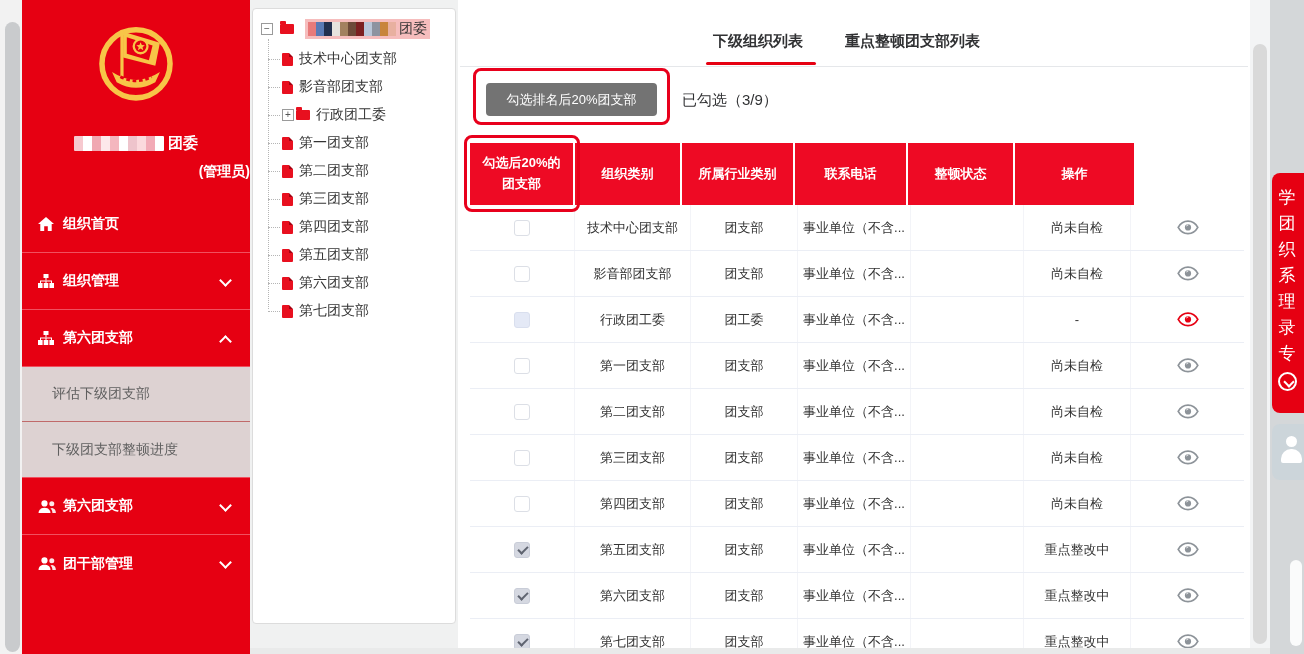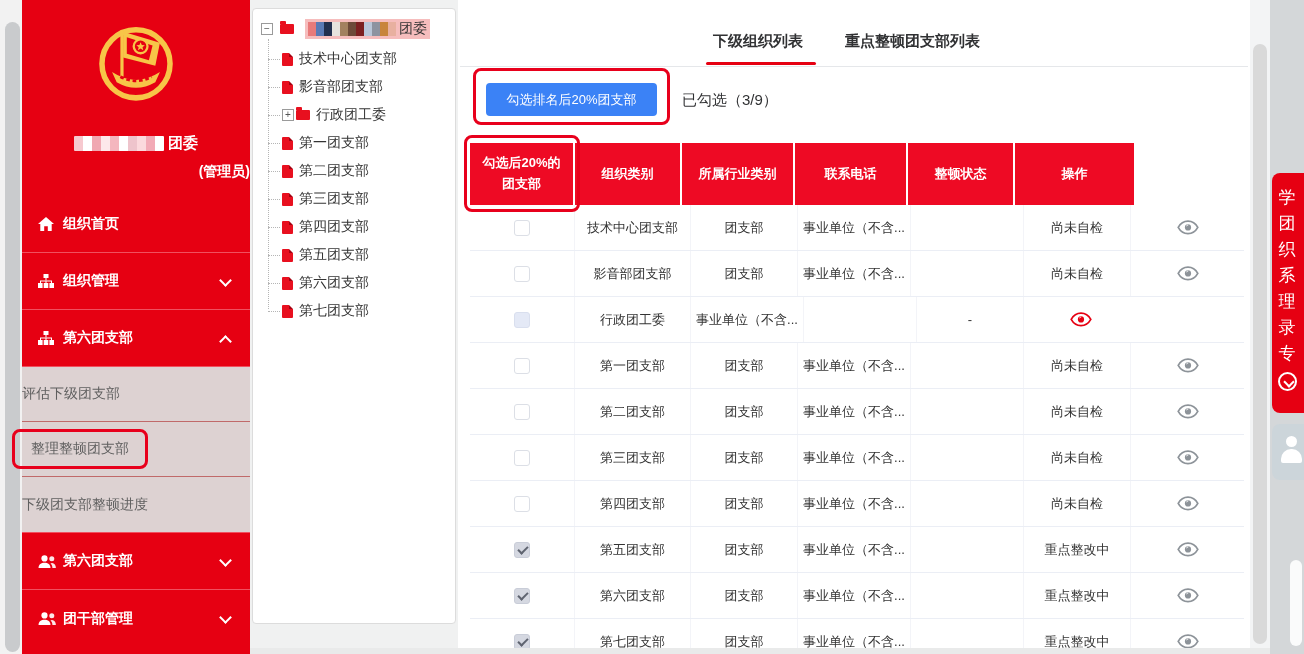--- a/index.html
+++ b/index.html
@@ -21,21 +21,21 @@
   #org-role { left:0; top:163px; width:228px; text-align:right; font-size:14px; font-weight:bold; }
   #sidebar-menu { left:0; top:196px; width:228px; }
   .sb-item { height:57px; display:flex; align-items:center; padding-left:16px; position:relative; border-bottom:1px solid #f0505f; cursor:pointer; }
   .sb-item:last-child { border-bottom:none;text-align:center; }
   .sb-ico { width:18px; margin-right:7px; display:inline-flex; }
   .sb-label { font-size:14px; font-weight:bold; }
   .chev { position:absolute; right:20px; width:9px; height:9px; border-right:2px solid #fff; border-bottom:2px solid #fff; }
   .chev.down { transform:rotate(45deg); top:23px; }
   .chev.up { transform:rotate(-135deg); top:27px; }
   .sb-sub { background:#ddd2d2; border-bottom:1px solid #f0505f; }
-  .sb-subitem { height:55px; display:flex; align-items:center; border-bottom:1px solid #c06a6a; color:#5f5f5f; cursor:pointer; }
+  .sb-subitem { height:55px; display:flex; align-items:center; padding-left:30px; border-bottom:1px solid #c06a6a; color:#5f5f5f; cursor:pointer; }
   .sb-subitem:last-child { border-bottom:none; }
   .sb-subitem .sub-label { font-size:14px; }
   .sb-subitem .sub-label.annotated { border:3px solid #e8001c; border-radius:8px; padding:8px 16px; margin-left:-10px; }
 
   
   #tree-col { left:250px; top:0; width:208px; height:654px; background:#f0f1f1; }
   #tree-card { left:252px; top:8px; width:204px; height:616px; background:#fff; border:1px solid #dcdcdc; border-radius:4px; overflow:hidden; }
   #tree-vline { position:absolute; left:15px; top:30px; height:270px; border-left:1px dotted #b5b5b5; }
   .tbox { display:inline-block; width:12px; height:12px; border:1px solid #9a9a9a; background:#fff; font-size:10px; line-height:10px; text-align:center; color:#555; flex:none; }
   .tree-root { position:absolute; left:8px; top:10px; display:flex; align-items:center; gap:5px; cursor:pointer; }
@@ -49,21 +49,21 @@
   .pageico::after { content:''; position:absolute; top:0; right:0; border-bottom:4px solid #a50010; border-right:4px solid #fff; }
   .folderico { position:relative; width:14px; height:10px; background:#e8101f; border-radius:1px; margin:0 6px 0 2px; flex:none; }
   .folderico::before { content:''; position:absolute; top:-3px; left:0; width:6px; height:3px; background:#e8101f; border-radius:1px 1px 0 0; }
 
   
   #main { left:460px; top:15px; width:790px; height:654px; background:#fff; }
   #tabs-border { left:0; top:51px; width:788px; height:1px; background:#e5e7ea; }
   .tab { position:absolute; top:17px; font-size:15px; font-weight:600; color:#303133; cursor:pointer; white-space:nowrap; }
   #tab-underline { left:246px; top:47px; width:110px; height:3px; background:#e60012; border-radius:2px; }
   #btn-annot { left:13px; top:53px; width:197px; height:57px; border:3px solid #e8001c; border-radius:8px; pointer-events:none; }
-  #select-btn { left:26px; top:68px; width:171px; height:33px; background:#3b82f6; color:#fff; font-size:13px; border:none; border-radius:4px; cursor:pointer; font-family:inherit; }
+  #select-btn { left:26px; top:68px; width:171px; height:33px; background:#737373; color:#fff; font-size:13px; border:none; border-radius:4px; cursor:pointer; font-family:inherit; }
   #selected-count { left:222px; top:76px; font-size:15px; color:#303133; }
 
   
   #org-table { left:10px; top:128px; width:774px; }
   #thead { display:flex; }
   .th { background:#ee0a24; color:#fff; font-size:13px; font-weight:bold; height:62px; display:flex; align-items:center; justify-content:center; text-align:center; border-right:2px solid #fff; padding:0 10px; line-height:1.6; }
   .th:last-child { border-right:none; }
   .tr { display:flex; border-bottom:1px solid #ebeef5; }
   .td { height:45px; display:flex; align-items:center; justify-content:center; font-size:13px; color:#333; border-right:1px solid #f3f4f8; overflow:hidden; white-space:nowrap; }
   .td:last-child { border-right:none; }
@@ -151,23 +151,20 @@
           </svg>
         </span>
         <span class="sb-label">第六团支部</span>
         <span class="chev up"></span>
       </div>
       <div class="sb-sub">
         <div class="sb-subitem">
           <span class="sub-label">评估下级团支部</span>
         </div>
         <div class="sb-subitem">
-          <span class="sub-label annotated">整理整顿团支部</span>
-        </div>
-        <div class="sb-subitem">
           <span class="sub-label">下级团支部整顿进度</span>
         </div>
       </div>
       <div class="sb-item">
         <span class="sb-ico">
           <svg width="18" height="13" viewBox="0 0 18 13" fill="#fff">
             <circle cx="6.5" cy="3.4" r="3.1"></circle>
             <path d="M0.5 13 c0-3.4 2.7-5.2 6-5.2 s6 1.8 6 5.2 z"></path>
             <circle cx="13.8" cy="3.8" r="2.5" opacity=".9"></circle>
             <path d="M14 8.1 c2.4.4 3.9 2 3.9 4.9 h-3.5 c0-2-.8-3.5-2-4.4 z" opacity=".9"></path>
@@ -313,20 +310,21 @@
                 <path d="M9.4 6 a2.3 2.3 0 0 1 1.8-.9" stroke="#fff" stroke-width="1" fill="none"></path>
               </svg>
             </button>
           </div>
         </div>
         <div class="tr">
           <div class="td" style="width: 105px;">
             <span class="cb disabled"></span>
           </div>
           <div class="td" style="width: 116px;">行政团工委</div>
+          <div class="td" style="width: 107px;">团工委</div>
           <div class="td" style="width: 113px;">事业单位（不含...</div>
           <div class="td" style="width: 113px;"></div>
           <div class="td" style="width: 107px;">-</div>
           <div class="td" style="width: 113px;">
             <button class="eye-btn">
               <svg width="22" height="15" viewBox="0 0 22 15">
                 <path d="M11 1.2 C6 1.2 2.8 4.5 1.2 7.4 2.8 10.3 6 13.6 11 13.6 s8.2-3.3 9.8-6.2 C19.2 4.5 16 1.2 11 1.2 z" fill="none" stroke="#e60012" stroke-width="1.7"></path>
                 <circle cx="11" cy="7.4" r="3.1" fill="#e60012"></circle>
                 <path d="M9.4 6 a2.3 2.3 0 0 1 1.8-.9" stroke="#fff" stroke-width="1" fill="none"></path>
               </svg>

